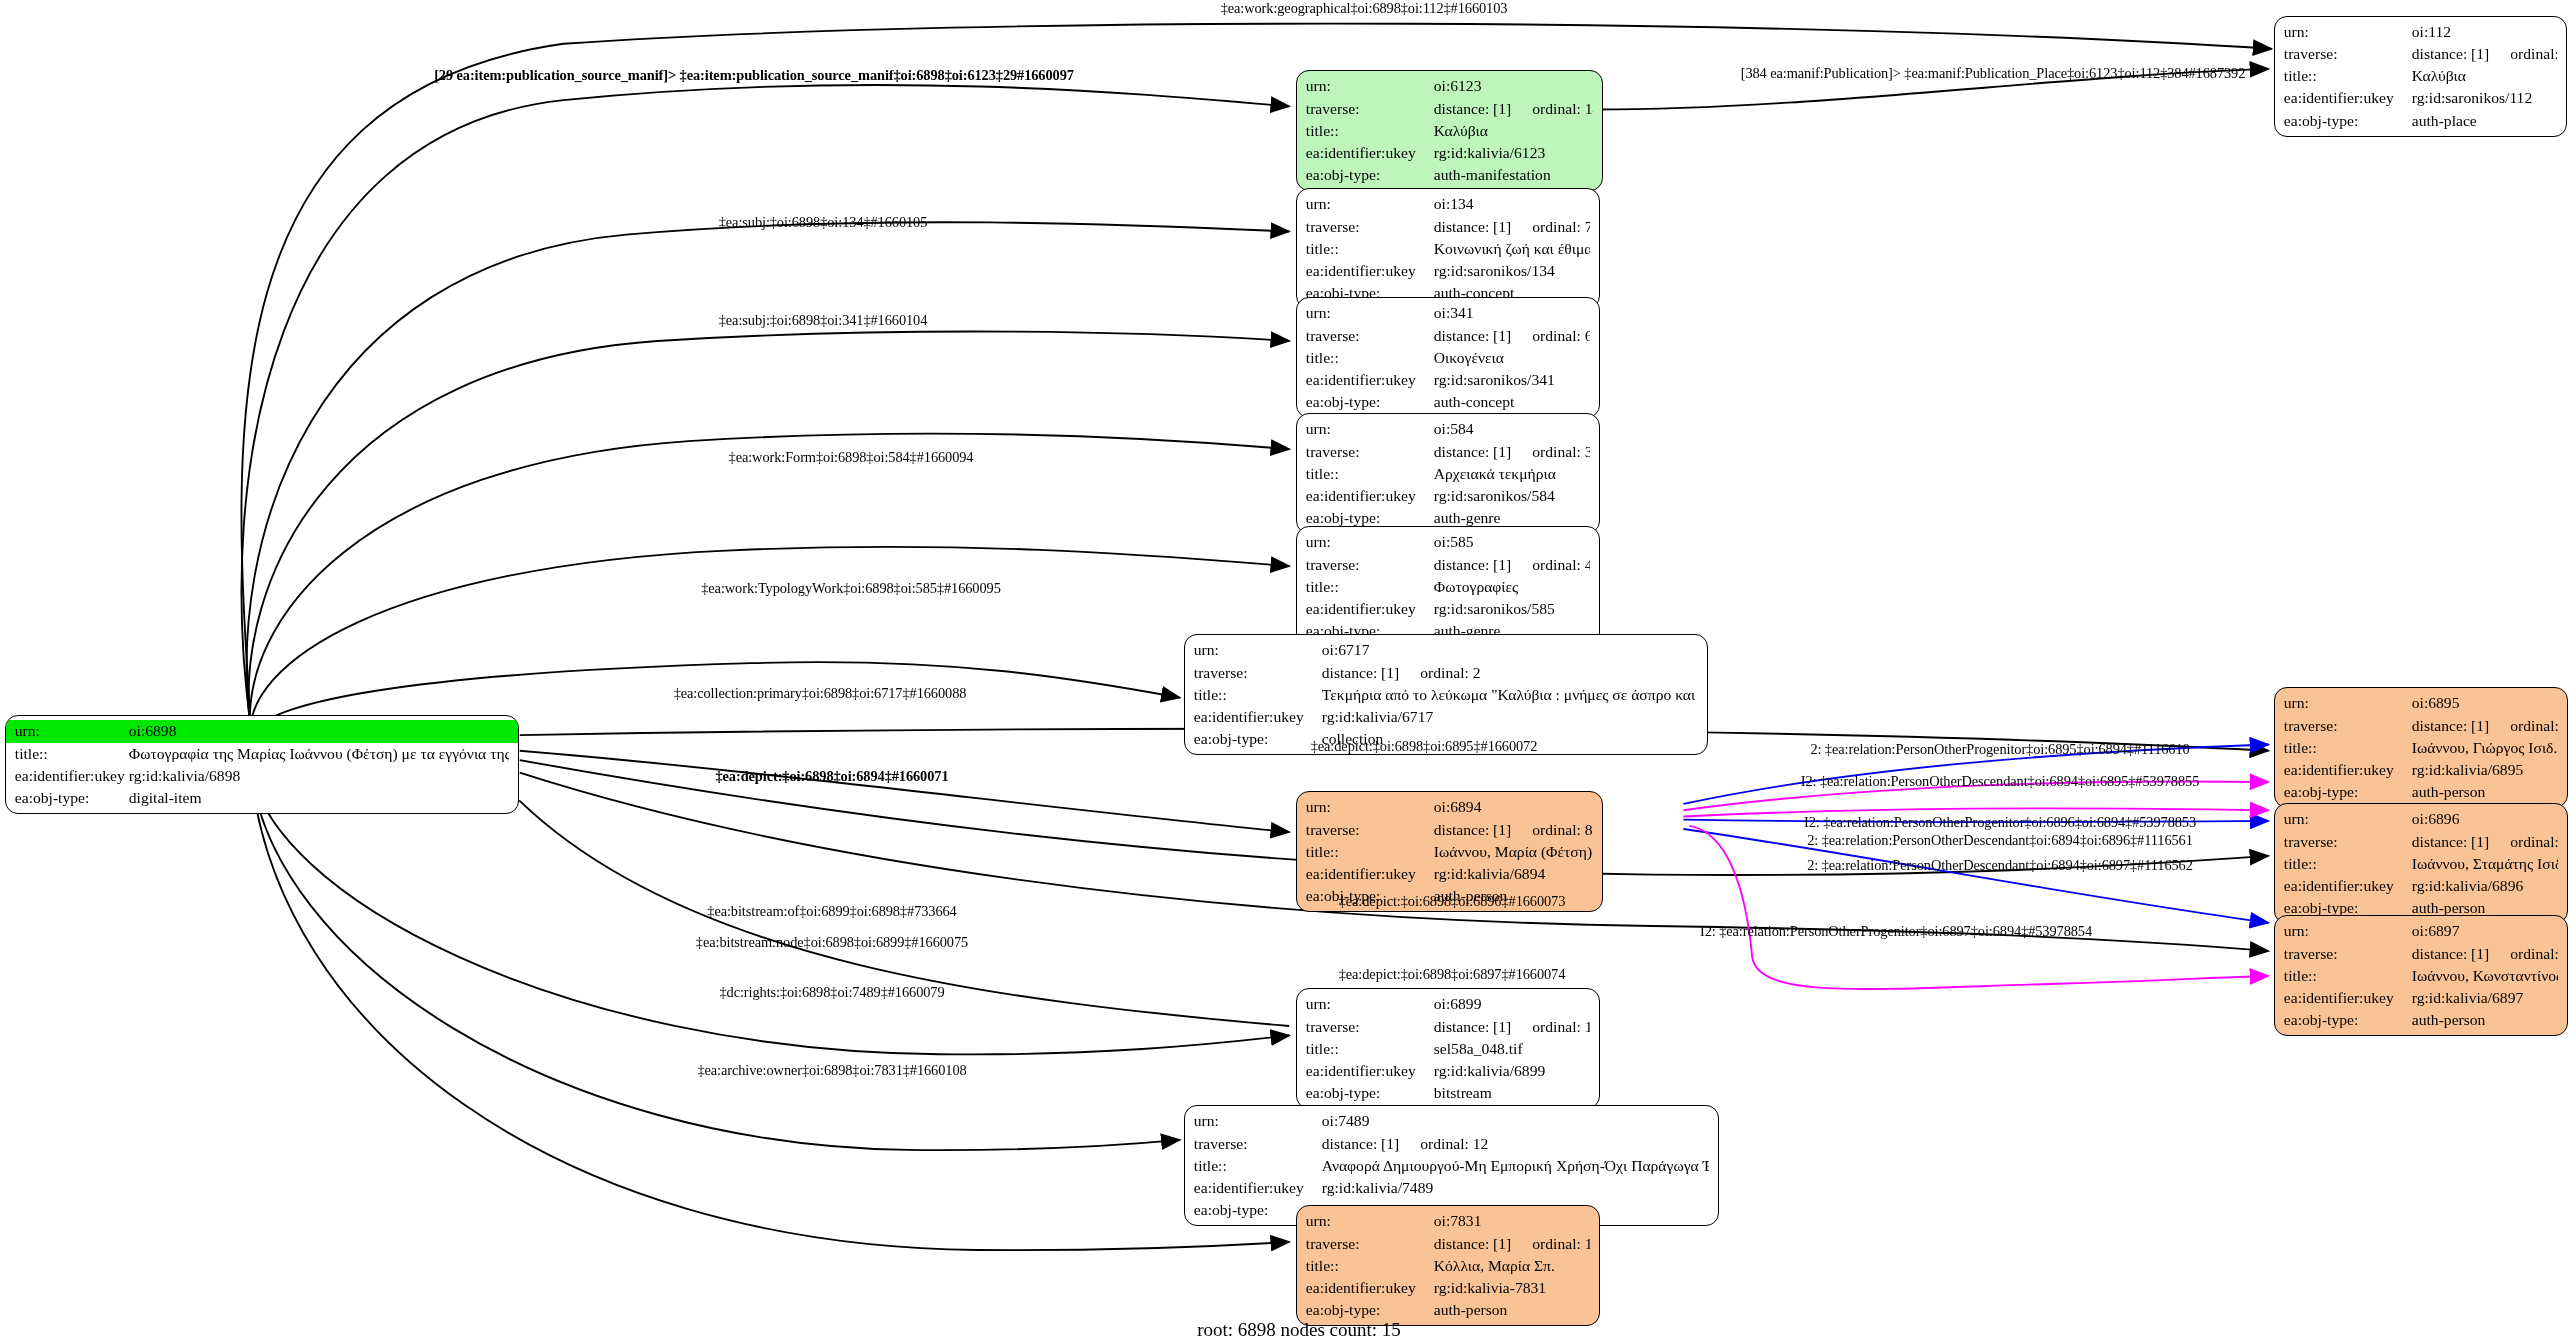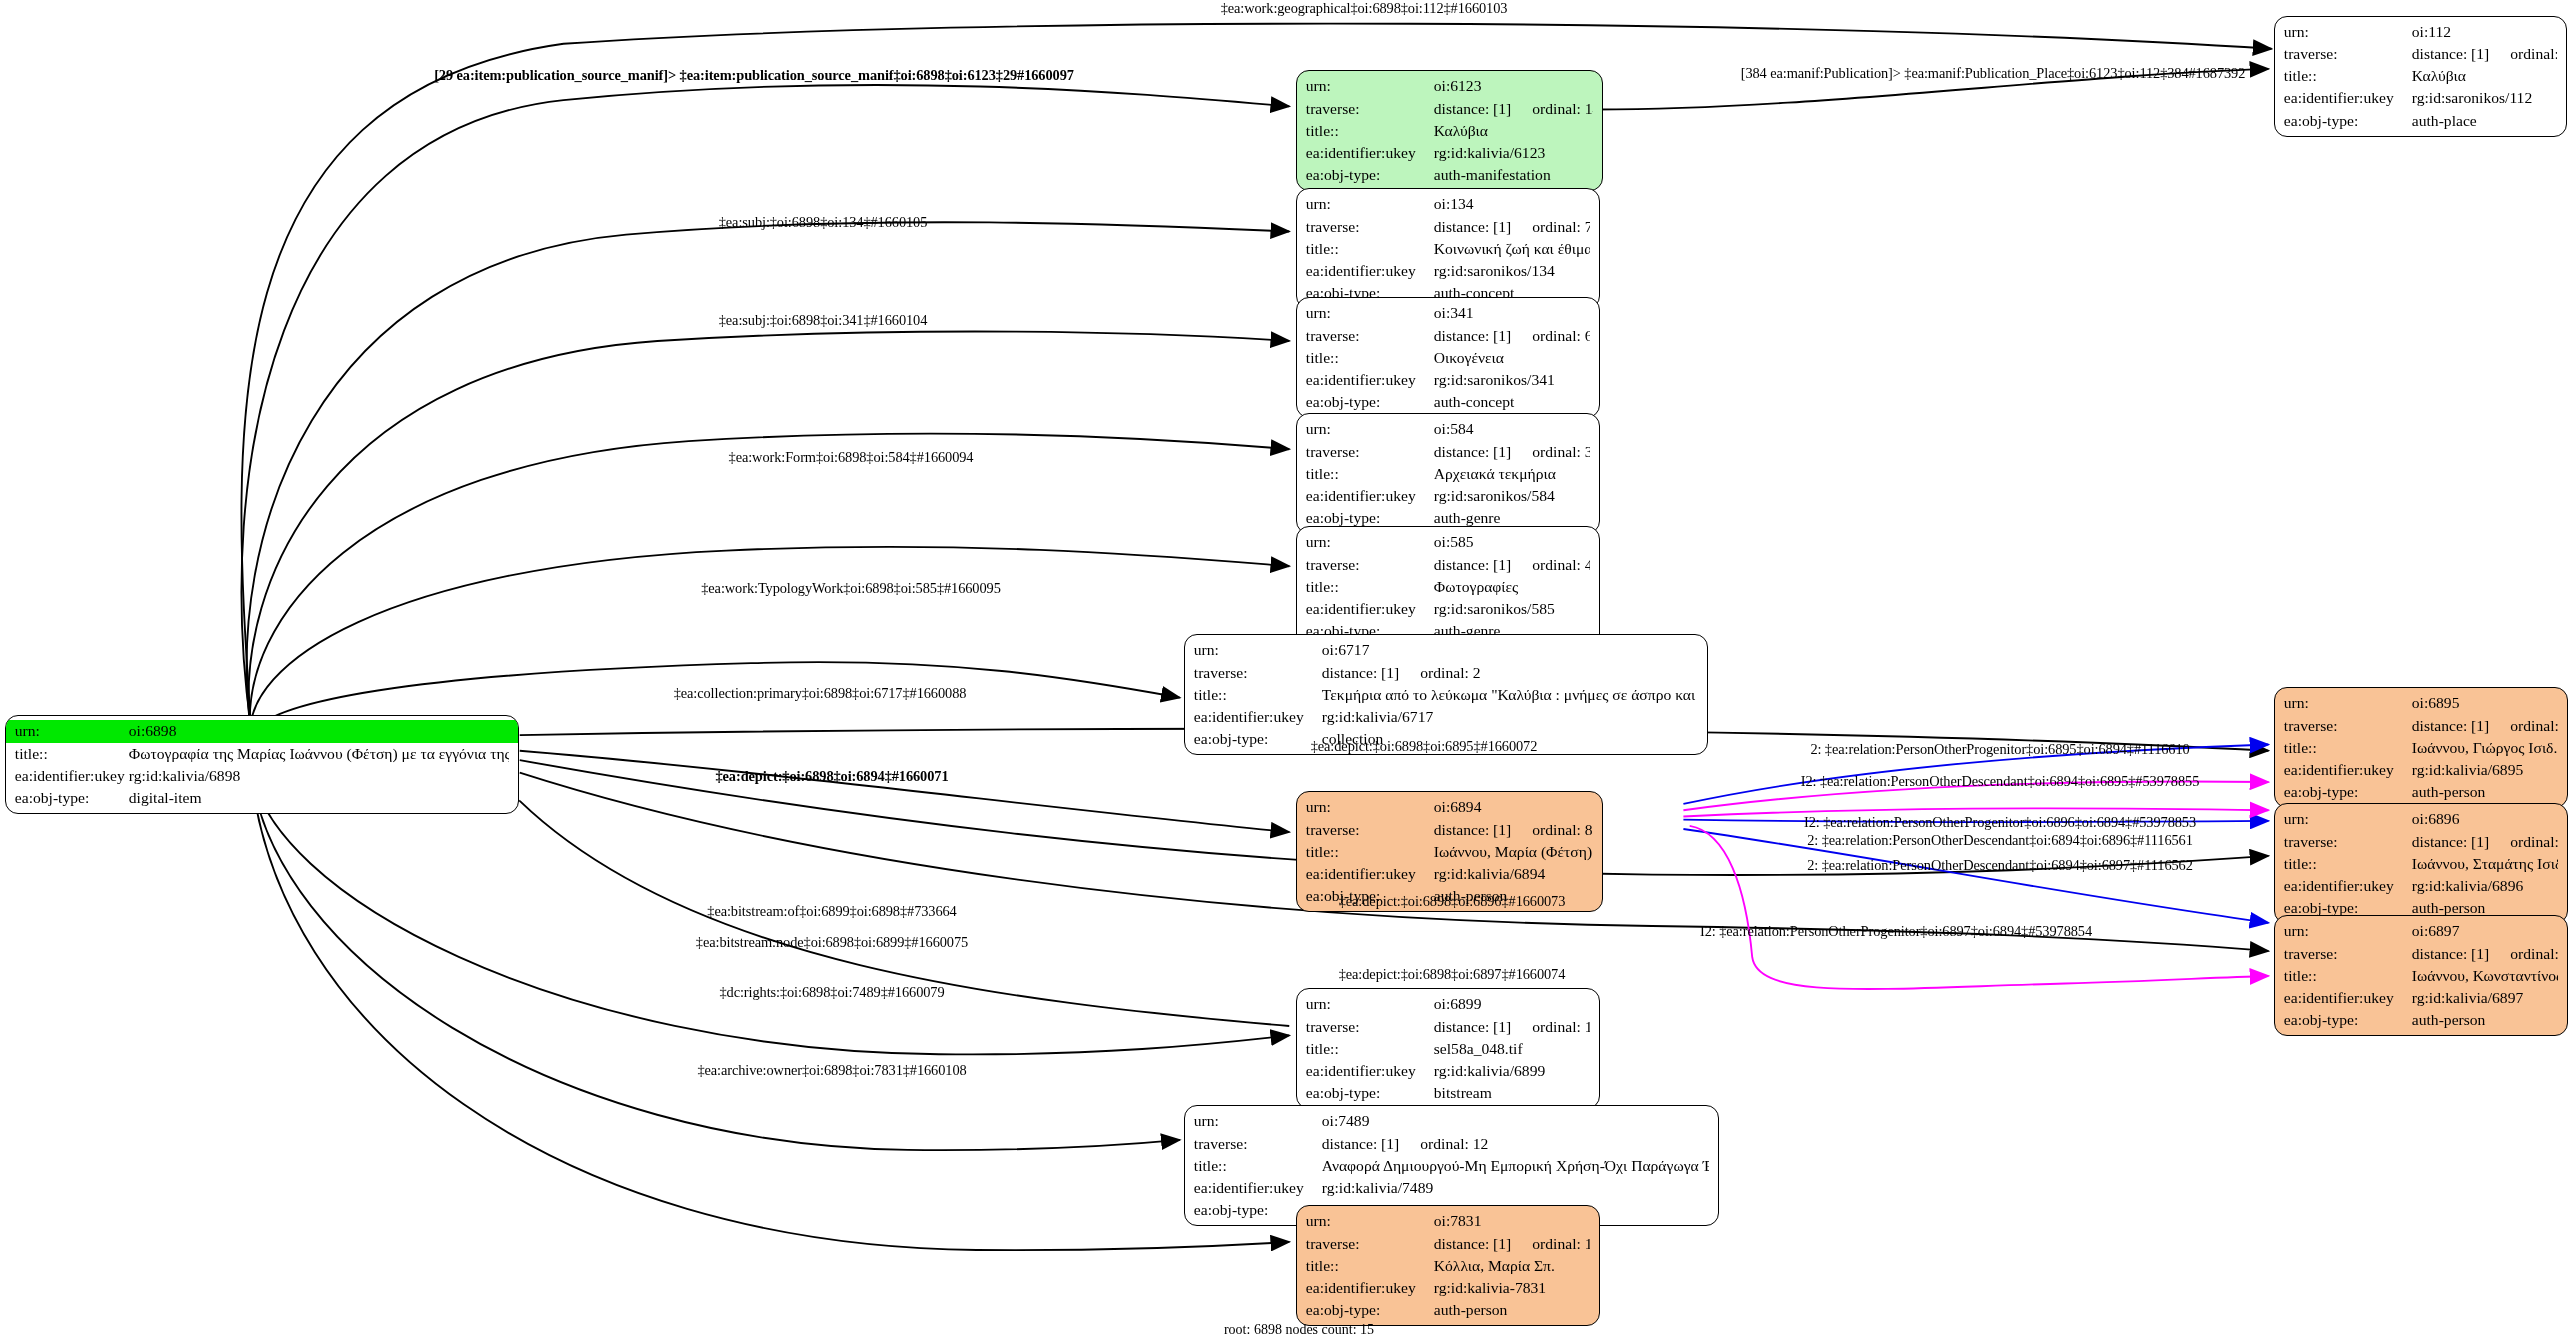--- a/index.html
+++ b/index.html
@@ -60,21 +60,21 @@
   .elabel{
     position:absolute;
     font-size:14.4px;
     white-space:nowrap;
     line-height:1;
     transform:translate(-50%,-50%);
     letter-spacing:-0.1px;
   }
   .footer-note{
     position:absolute;
-    font-size:14px;
+    font-size:19px;
     white-space:nowrap;
     transform:translate(-50%,-50%);
   }
 </style>
 </head>
 <body>
 
 <div id="stage">
 
   <svg id="edges" viewBox="0 0 4116 2145" xmlns="http://www.w3.org/2000/svg">

